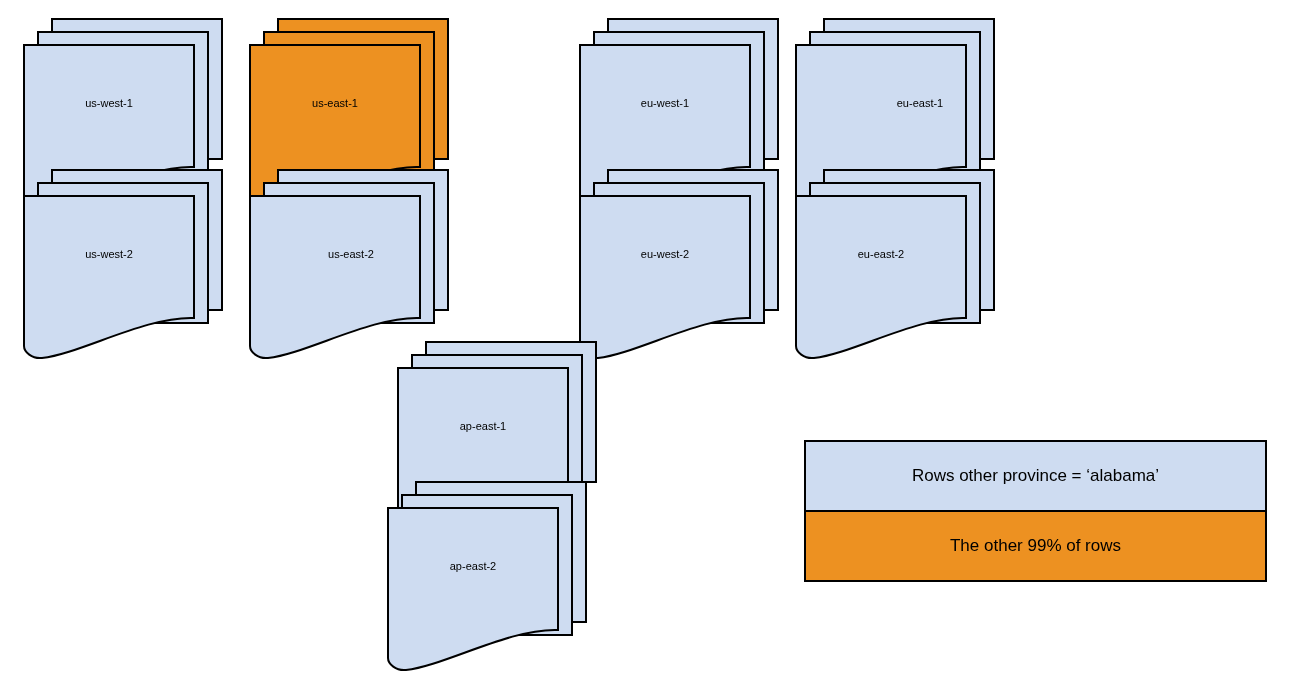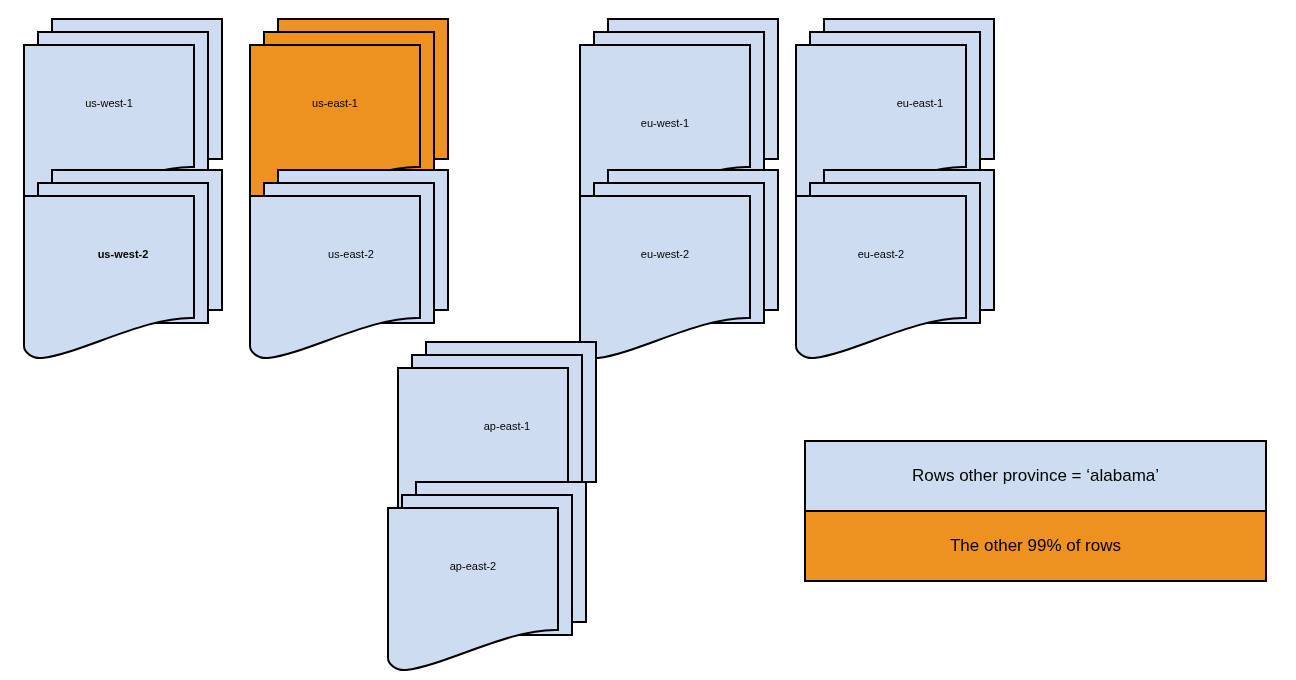--- a/index.html
+++ b/index.html
@@ -120,20 +120,20 @@
   <div class="legend-row top" style="background: rgb(206, 220, 241);">
     <span>Rows other province = ‘alabama’</span>
   </div>
   <div class="legend-row bottom" style="background: rgb(237, 145, 33);">
     <span>The other 99% of rows</span>
   </div>
 </div>
 
 <div class="stack-label" style="left: 24px; top: 97px; width: 170px;">us-west-1</div>
 <div class="stack-label" style="left: 250px; top: 97px; width: 170px;">us-east-1</div>
-<div class="stack-label" style="left: 580px; top: 97px; width: 170px; margin-top: 20px;">eu-west-1</div>
+<div class="stack-label" style="left: 580px; top: 97px; width: 170px;">eu-west-1</div>
 <div class="stack-label" style="left: 796px; top: 97px; width: 170px; padding-left: 39px;">eu-east-1</div>
-<div class="stack-label" style="left: 24px; top: 248px; width: 198px; font-weight: bold;">us-west-2</div>
+<div class="stack-label" style="left: 24px; top: 248px; width: 170px;">us-west-2</div>
 <div class="stack-label" style="left: 250px; top: 248px; width: 202px;">us-east-2</div>
 <div class="stack-label" style="left: 580px; top: 248px; width: 170px;">eu-west-2</div>
 <div class="stack-label" style="left: 796px; top: 248px; width: 170px;">eu-east-2</div>
-<div class="stack-label" style="left: 398px; top: 420px; width: 170px; padding-left: 24px;">ap-east-1</div>
+<div class="stack-label" style="left: 398px; top: 420px; width: 170px;">ap-east-1</div>
 <div class="stack-label" style="left: 388px; top: 560px; width: 170px;">ap-east-2</div>
 
 </body></html>

